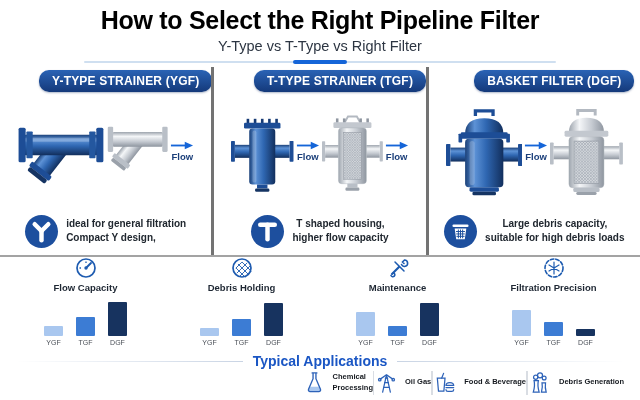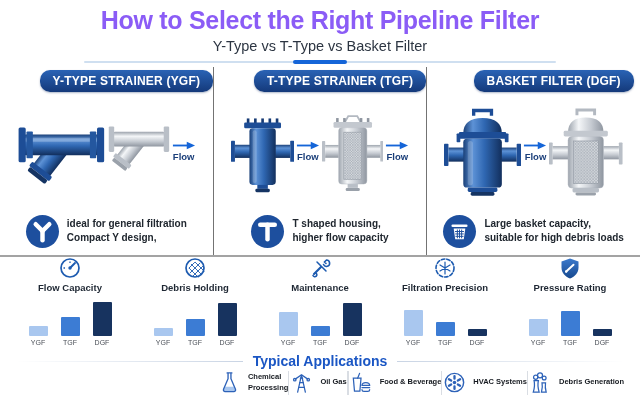--- a/index.html
+++ b/index.html
@@ -2,29 +2,29 @@
 <html><head>
 <meta charset="utf-8">
 <style>
   * { margin:0; padding:0; box-sizing:border-box; }
   html,body { width:640px; height:400px; }
   body { font-family:"Liberation Sans", sans-serif; background:#ffffff; overflow:hidden; }
   .page { width:640px; height:400px; background:#fff; position:relative; }
 
   
   header { padding-top:6px; text-align:center; }
-  h1 { font-size:25px; font-weight:bold; color:#8b5cf6; letter-spacing:-0.3px; }
+  h1 { font-size:25px; font-weight:bold; color:#000000; letter-spacing:-0.3px; }
   .subtitle { font-size:14.5px; color:#2c3542; margin-top:3px; }
   .title-divider { position:relative; width:472px; height:2px; background:#cfdff0; margin:7px auto 0; border-radius:1px; }
   .title-divider .accent { position:absolute; left:50%; top:-1px; transform:translateX(-50%); width:54px; height:4px; background:#1565d8; border-radius:2px; }
 
   
   .columns { display:flex; height:188px; margin-top:4px; position:relative; }
   .col { flex:1; display:flex; flex-direction:column; align-items:center; min-width:0; }
-  .col + .col { border-left:1px solid #737373; }
+  .col + .col { border-left:3px solid #737373;text-align:center; }
   .badge { margin-top:3px; background:linear-gradient(180deg,#2a63b5,#14397a); color:#fff; font-weight:bold; font-size:12px; letter-spacing:0.2px; padding:4px 13px; border-radius:10px; box-shadow:0 1px 2px rgba(20,50,100,.35); white-space:nowrap;margin-left:40px; }
   .images { flex:1; display:flex; align-items:center; justify-content:center; gap:2px; width:100%; padding:2px 17px; }
   .flow { display:flex; flex-direction:column; align-items:center; }
   .flow .flow-label { font-size:9.5px; font-weight:bold; color:#1b3f7a; margin-top:1px; }
   .desc { display:flex; align-items:center; gap:8px; height:44px; padding-bottom:4px; }
   .desc-icon { width:33px; height:33px; border-radius:50%; background:#1d4f9e; flex:none; display:flex; align-items:center; justify-content:center; }
   .desc-text { font-size:10px; font-weight:bold; color:#20272f; line-height:1.4; }
 
   
   .charts { display:flex; align-items:flex-end; border-top:2px solid #a3a3a3; height:94px; padding:5px 8px 3px; }
@@ -86,21 +86,21 @@
       <rect width="4" height="4" fill="#d4d8dd"></rect>
       <path d="M0 0 L4 4 M4 0 L0 4" stroke="#969da6" stroke-width="0.7"></path>
     </pattern>
   </defs>
 </svg>
 
 <div class="page">
 
   <header>
     <h1>How to Select the Right Pipeline Filter</h1>
-    <div class="subtitle">Y-Type vs T-Type vs Basket Filter</div>
+    <div class="subtitle">Y-Type vs T-Type vs Right Filter</div>
     <div class="title-divider">
         <span class="accent"></span>
       </div>
   </header>
 
   <section class="columns">
 
     <div class="col">
       <div class="badge">Y-TYPE STRAINER (YGF)</div>
       <div class="images">
@@ -255,21 +255,21 @@
       </div>
       <div class="desc">
         <span class="desc-icon">
           <svg width="33" height="33" viewBox="0 0 34 34">
             <line x1="10" y1="11" x2="24" y2="11" stroke="#fff" stroke-width="2.6" stroke-linecap="round"></line>
             <path d="M11 14 L23 14 L21.4 25 H12.6 Z" fill="#fff"></path>
             <path d="M14.8 15 V24 M17 15 V24 M19.2 15 V24 M12.4 17 H21.6 M12.6 19.5 H21.4 M12.8 22 H21.2" stroke="#1d4f9e" stroke-width="1"></path>
           </svg>
         </span>
         <div class="desc-text">
-          <div>Large basket capacity,</div>
+          <div>Large debris capacity,</div>
           <div>suitable for high debris loads</div>
         </div>
       </div>
     </div>
   </section>
 
   <section class="charts">
 
     <div class="chart-group">
       <span class="chart-icon">
@@ -355,40 +355,20 @@
         <div class="bar" style="height: 6.84px; background: rgb(23, 51, 95);"></div>
       </div>
       <div class="bar-labels">
         <span>YGF</span>
           <span>TGF</span>
           <span>DGF</span>
       </div>
     </div>
     <div class="chart-sep"></div>
 
-    <div class="chart-group">
-      <span class="chart-icon">
-        <svg width="24" height="24" viewBox="0 0 24 24">
-          <path d="M12 2.5 L20.5 5.5 V11.5 C20.5 17 17 20.5 12 22.5 C7 20.5 3.5 17 3.5 11.5 V5.5 Z" fill="url(#gShield)"></path>
-          <line x1="8.2" y1="15.5" x2="15.5" y2="8.8" stroke="#fff" stroke-width="2" stroke-linecap="round"></line>
-          <circle cx="8.2" cy="15.5" r="1.2" fill="#fff"></circle>
-        </svg>
-      </span>
-      <div class="chart-title">Pressure Rating</div>
-      <div class="bars">
-        <div class="bar" style="height: 17.48px; background: rgb(169, 199, 239);"></div>
-        <div class="bar" style="height: 25.08px; background: rgb(60, 124, 212);"></div>
-        <div class="bar" style="height: 6.84px; background: rgb(23, 51, 95);"></div>
-      </div>
-      <div class="bar-labels">
-        <span>YGF</span>
-          <span>TGF</span>
-          <span>DGF</span>
-      </div>
-    </div>
   </section>
 
   <section class="apps">
     <div class="apps-heading">
       <div class="hline l"></div>
       <div class="apps-title">Typical Applications</div>
       <div class="hline r"></div>
     </div>
     <div class="apps-row">
 
@@ -428,33 +408,20 @@
           <path d="M13.5 15.5 a4 3 0 0 1 8 0 Z"></path>
           <path d="M13.5 17.8 H21.5 M13.5 20 Q13.5 21.8 15.5 21.8 H19.5 Q21.5 21.8 21.5 20"></path>
         </svg>
         <div class="app-label">
           <div>Food &amp; Beverage</div>
           <div></div>
         </div>
       </div>
       <div class="app-sep"></div>
 
-      <div class="app">
-        <svg width="25" height="25" viewBox="0 0 26 25" fill="none" stroke="#2d62b8">
-          <circle cx="13" cy="12.5" r="9.5" stroke-width="1.5"></circle>
-          <g stroke-width="2.4" stroke-linecap="round">
-            <path d="M13 8.5 V5.8 M13 16.5 V19.2 M9.5 10.5 L7.2 9.2 M16.5 14.5 L18.8 15.8 M9.5 14.5 L7.2 15.8 M16.5 10.5 L18.8 9.2"></path>
-          </g>
-          <circle cx="13" cy="12.5" r="1.8" fill="#2d62b8" stroke="none"></circle>
-        </svg>
-        <div class="app-label">
-          <div>HVAC Systems</div>
-          <div></div>
-        </div>
-      </div>
       <div class="app-sep"></div>
 
       <div class="app">
         <svg width="25" height="25" viewBox="0 0 26 25" fill="none" stroke="#2d62b8" stroke-width="1.3" stroke-linecap="round">
           <path d="M5.5 22.5 C7 17.5 7 13.5 6.3 10.5 H10.8 C10.1 13.5 10.1 17.5 11.6 22.5 Z"></path>
           <path d="M14 22.5 C15.1 18.5 15.1 15.5 14.6 13 H18.2 C17.8 15.5 17.8 18.5 18.9 22.5 Z"></path>
           <circle cx="8" cy="7" r="2.2"></circle>
             <circle cx="12.5" cy="5" r="2.6"></circle>
             <circle cx="16.8" cy="7.8" r="2"></circle>
         </svg>

